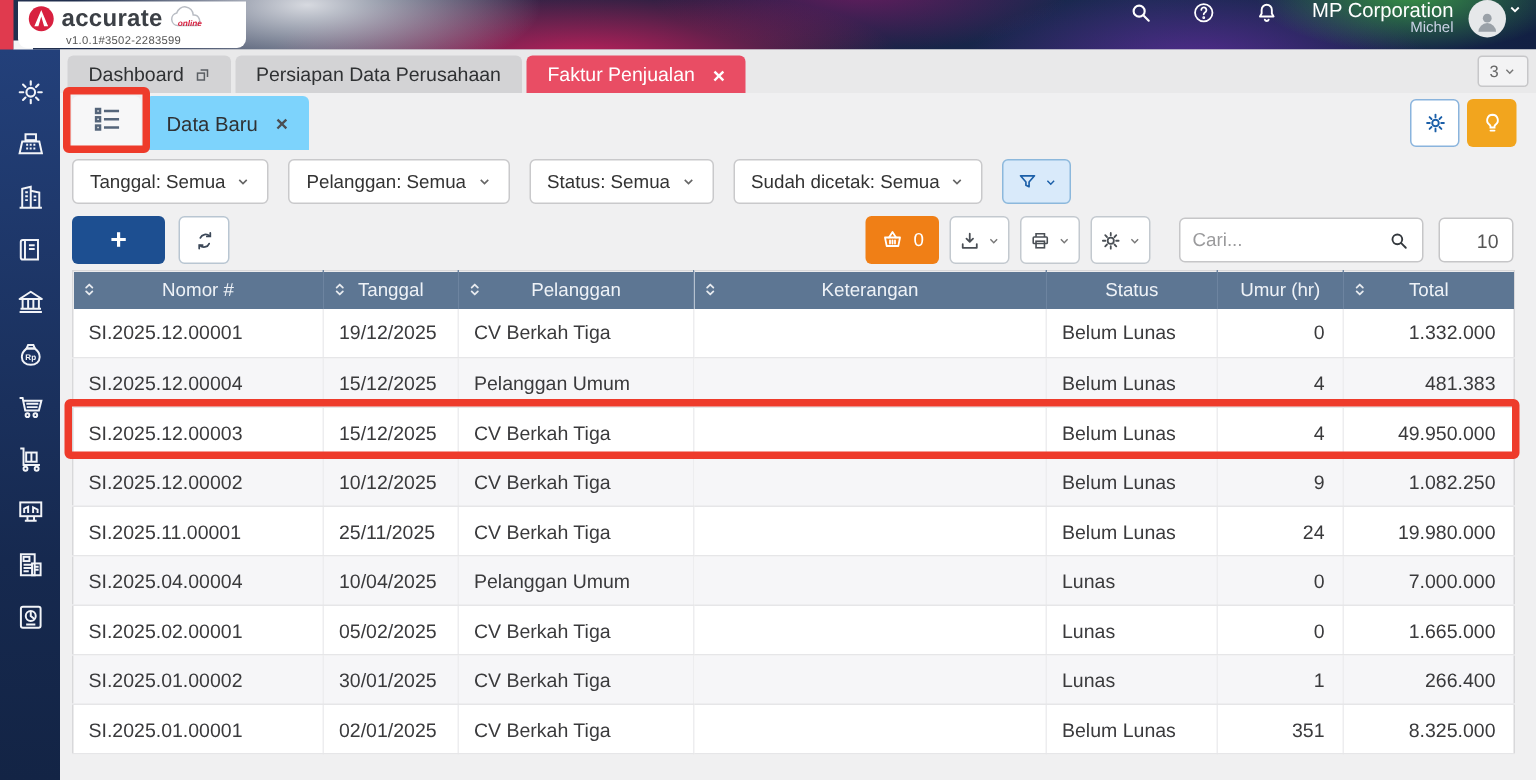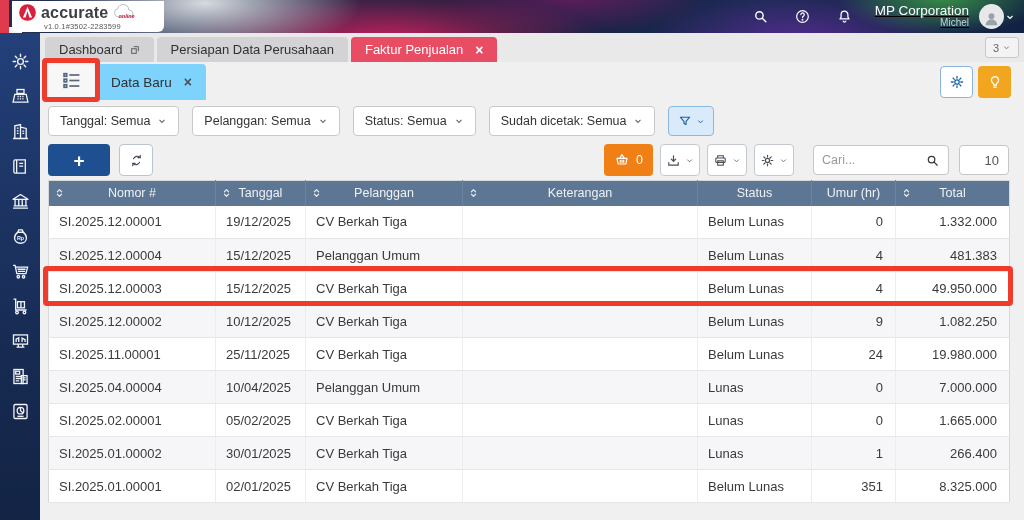--- a/index.html
+++ b/index.html
@@ -21,21 +21,21 @@
   .hdr-white-sq { position:absolute; left:9px; top:27px; width:13px; height:13px; background:#f4f4f5; }
   .logo-box { position:absolute; left:12px; top:1px; width:152px; height:31px; background:#fff;
     border-radius:0 0 6px 6px; padding:2px 6px 0 6px; }
   .logo-row { display:flex; align-items:center; gap:4px; }
   .logo-mark svg { width:19px; height:19px; display:block; }
   .brand { font-size:16px; font-weight:700; color:#3c4046; letter-spacing:.2px; }
   .cloud-wrap { position:relative; width:26px; height:18px; }
   .cloud-wrap svg { width:26px; height:15px; display:block; }
   .brand-sub { position:absolute; left:6px; top:9px; font-size:5.5px; font-style:italic; color:#d8203f; font-weight:700; }
   .version { font-size:7.5px; color:#555; padding-left:26px; letter-spacing:.2px; }
-  .header-right { position:absolute; right:8px; top:0; height:33px; display:flex; align-items:center;text-decoration:underline; }
+  .header-right { position:absolute; right:8px; top:0; height:33px; display:flex; align-items:flex-start; }
   .hicon { color:#fff; display:inline-flex; }
   .hicon svg { width:17px; height:17px; }
   .hicon.sp { margin-right:25px; }
   .company-block { text-align:right; margin:0 10px 0 22px; line-height:1.05; }
   .company { color:#fff; font-size:13.5px; font-weight:500; }
   .username { color:#c9d2e4; font-size:10px; }
   .avatar { width:25px; height:25px; border-radius:50%; background:#e6e8ea; color:#9aa1a8;
     display:inline-flex; align-items:center; justify-content:center; overflow:hidden; }
   .avatar svg { width:19px; height:19px; margin-top:3px; }
   .chev-sm svg { width:12px; height:12px; }
@@ -95,21 +95,21 @@
   .refresh-btn { width:34px; height:32px; margin-left:9px; background:#fff; border:1px solid #b9c6d2;
     border-radius:4px; color:#3c4858; }
   .refresh-btn svg { width:15px; height:15px; }
   .toolbar-right { margin-left:auto; display:flex; align-items:center; }
   .basket-btn { height:32px; padding:0 10px; background:#f07f16; border-radius:4px; color:#fff; gap:6px; font-size:12.5px; }
   .basket-btn svg { width:16px; height:16px; }
   .drop-btn { width:40px; height:32px; margin-left:7px; background:#fff; border:1px solid #c3c9cf;
     border-radius:4px; color:#4a4f55; gap:4px; }
   .drop-btn svg.i { width:15px; height:15px; }
   .drop-btn svg.c { width:9px; height:9px; color:#777; }
-  .search-box { width:136px; height:30px; margin-left:19px; background:#fff; border:1px solid #c6c6c8;
+  .search-box { width:163px; height:30px; margin-left:19px; background:#fff; border:1px solid #c6c6c8;
     border-radius:4px; display:flex; align-items:center; padding:0 8px; }
   .search-box input { flex:1; border:none; outline:none; font-size:12.5px; color:#333; width:100px;
     font-family:inherit; background:transparent; }
   .search-box input::placeholder { color:#9a9a9c; }
   .search-box svg { width:15px; height:15px; color:#33383d; }
   .page-size { width:50px; height:30px; margin-left:10px; background:#fff; border:1px solid #c6c6c8;
     border-radius:4px; display:flex; align-items:center; justify-content:flex-end; padding-right:9px;
     font-size:13px; color:#555; cursor:pointer; }
 
   

